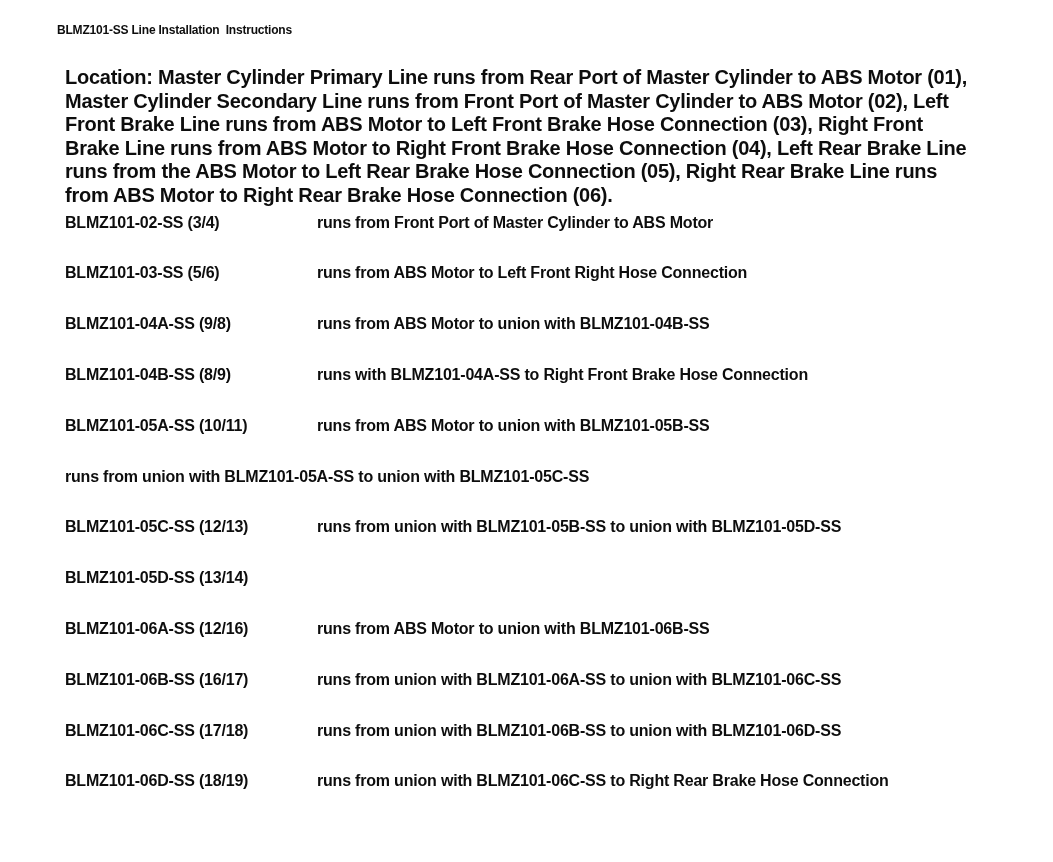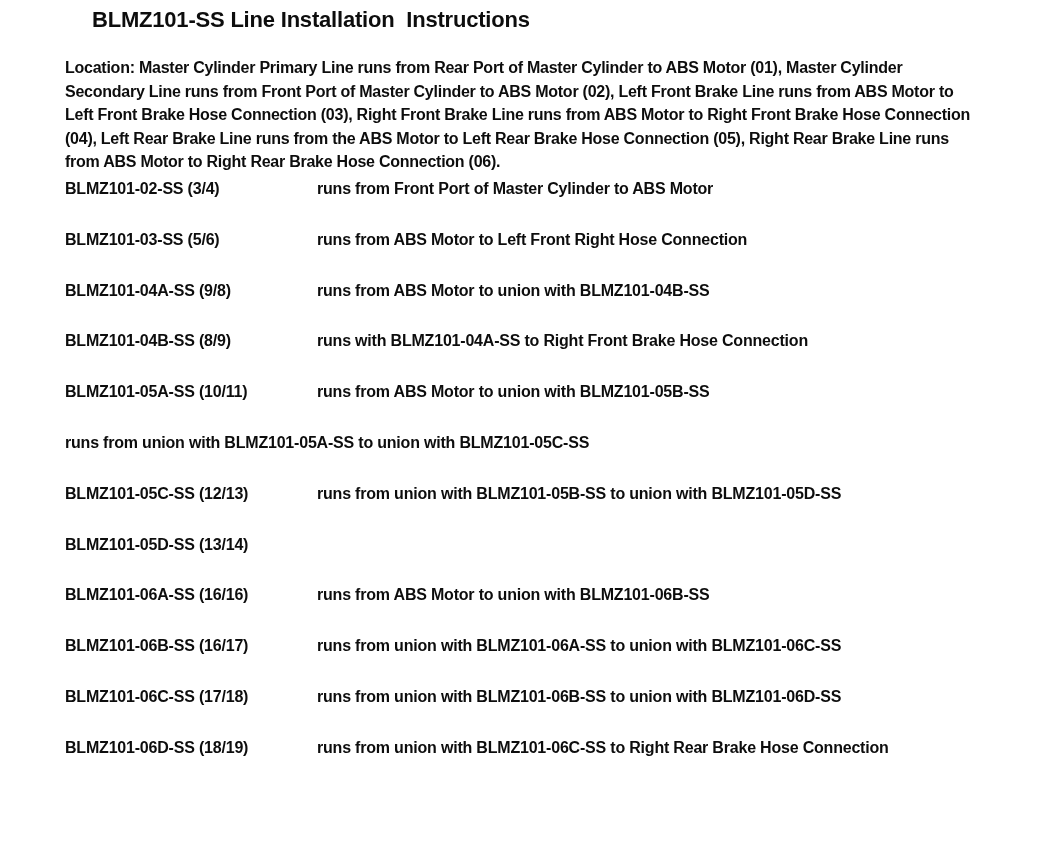--- a/index.html
+++ b/index.html
@@ -8,32 +8,32 @@
     position: relative;
     width: 1053px;
     height: 862px;
     background: #ffffff;
     font-family: "Liberation Sans", sans-serif;
     font-weight: 700;
     color: #0d0d0d;
     overflow: hidden;
   }
   .doc-title {
-    padding-top: 8px;
-    margin-left: 92px;
-    font-size: 22px;
+    padding-top: 18px;
+    margin-left: 57px;
+    font-size: 12px;
     line-height: 24px;
     white-space: pre-wrap;
     letter-spacing: -0.2px;
   }
   .location-paragraph {
     margin-top: 24px;
     margin-left: 65px;
     width: 916px;
-    font-size: 16px;
+    font-size: 20px;
     line-height: 23.6px;
     letter-spacing: -0.25px;
     white-space: pre-wrap;
   }
   .line-list {
     margin-top: 4px;
     margin-left: 65px;
   }
   .line-row {
     display: flex;
@@ -94,21 +94,21 @@
   <div class="line-row">
     <div class="line-part">BLMZ101-05C-SS (12/13)</div>
     <div class="line-desc">runs from union with BLMZ101-05B-SS to union with BLMZ101-05D-SS</div>
   </div>
 
   <div class="line-row">
     <div class="line-part">BLMZ101-05D-SS (13/14)</div>
   </div>
 
   <div class="line-row">
-    <div class="line-part">BLMZ101-06A-SS (16/16)</div>
+    <div class="line-part">BLMZ101-06A-SS (12/16)</div>
     <div class="line-desc">runs from ABS Motor to union with BLMZ101-06B-SS</div>
   </div>
 
   <div class="line-row">
     <div class="line-part">BLMZ101-06B-SS (16/17)</div>
     <div class="line-desc">runs from union with BLMZ101-06A-SS to union with BLMZ101-06C-SS</div>
   </div>
 
   <div class="line-row">
     <div class="line-part">BLMZ101-06C-SS (17/18)</div>

